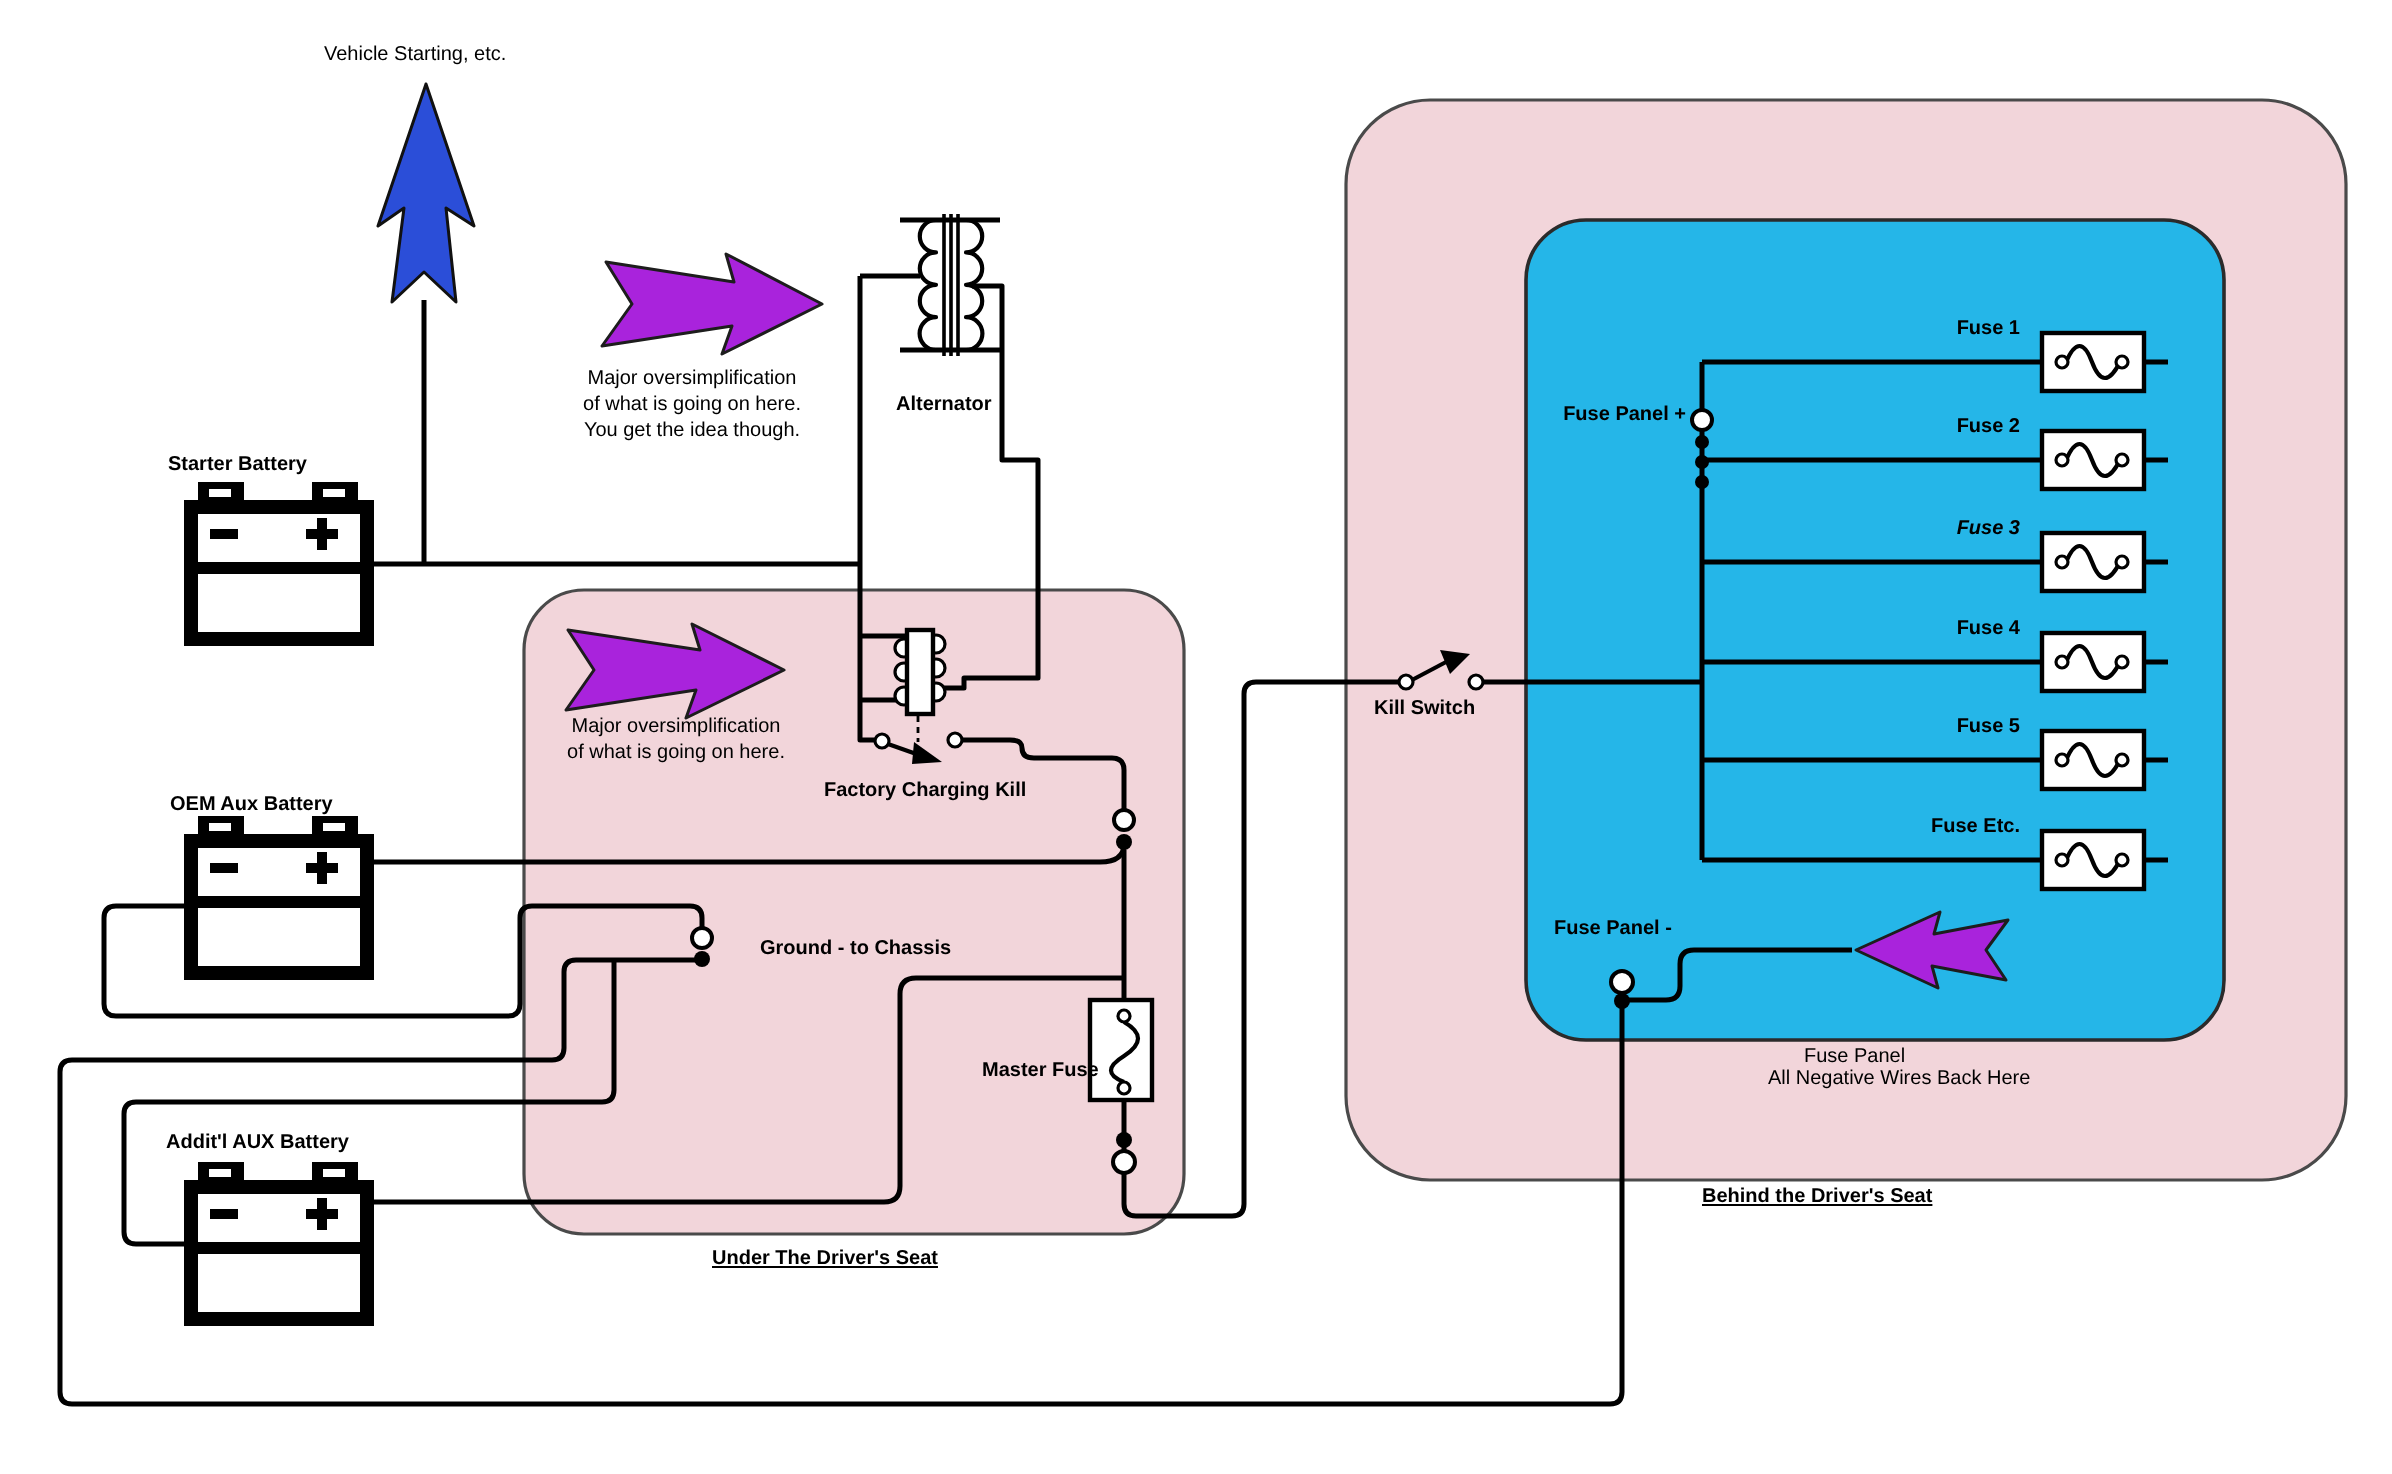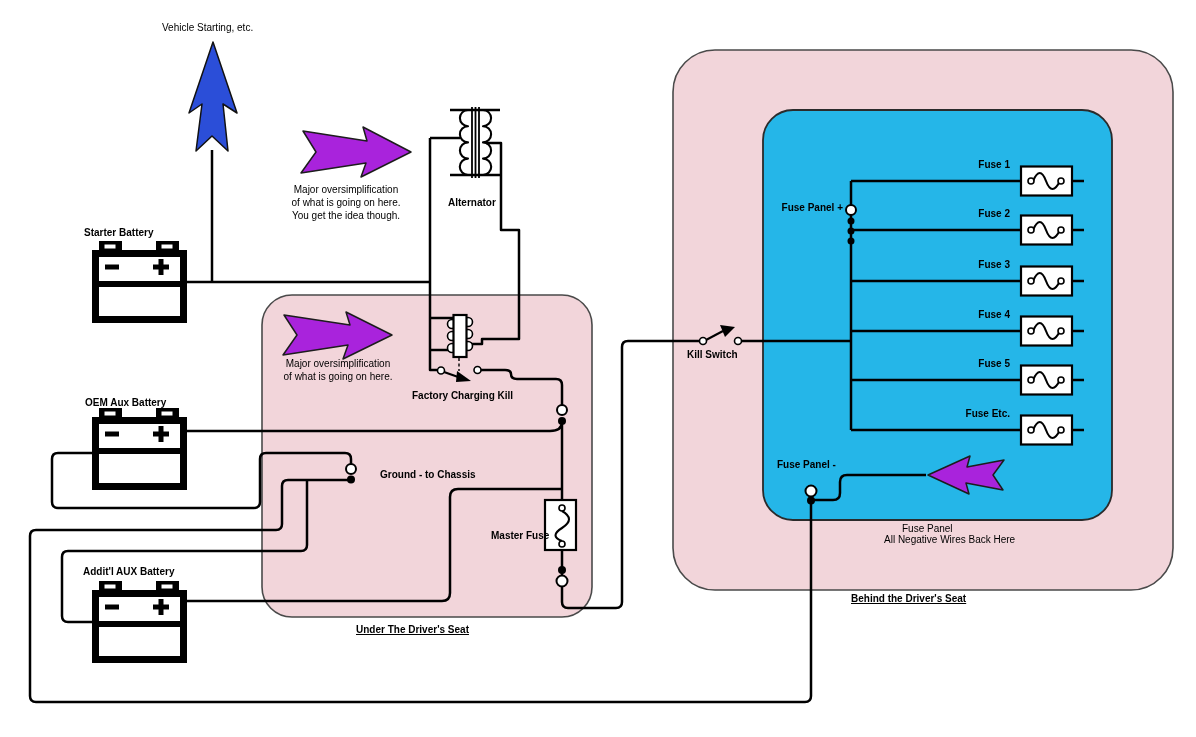--- a/index.html
+++ b/index.html
@@ -209,21 +209,21 @@
 <div class="lbl b" style="left:412px;top:389px;">Factory Charging Kill</div>
 <div class="lbl b" style="left:85px;top:396px;">OEM Aux Battery</div>
 <div class="lbl b" style="left:356px;top:468px;padding-left:24px;">Ground - to Chassis</div>
 <div class="lbl b" style="left:464px;top:529px;margin-left:27px;">Master Fuse</div>
 <div class="lbl b" style="left:83px;top:565px;">Addit'l AUX Battery</div>
 <div class="lbl b u" style="left:356px;top:623px;">Under The Driver's Seat</div>
 <div class="lbl b" style="left:687px;top:348px;">Kill Switch</div>
 <div class="lbl b r" style="left:769px;top:201px;width:74px;">Fuse Panel +</div>
 <div class="lbl b r" style="left:940px;top:158px;width:70px;">Fuse 1</div>
 <div class="lbl b r" style="left:940px;top:207px;width:70px;">Fuse 2</div>
-<div class="lbl b r" style="left:940px;top:258px;width:70px;">Fuse 3</div>
+<div class="lbl b r" style="left:940px;top:258px;width:70px;font-style:italic;">Fuse 3</div>
 <div class="lbl b r" style="left:940px;top:308px;width:70px;">Fuse 4</div>
 <div class="lbl b r" style="left:940px;top:357px;width:70px;">Fuse 5</div>
 <div class="lbl b r" style="left:930px;top:407px;width:80px;">Fuse Etc.</div>
 <div class="lbl b" style="left:777px;top:458px;">Fuse Panel -</div>
 <div class="lbl" style="left:884px;top:492px;margin-top:41px;">All Negative Wires Back Here</div>
 <div class="lbl" style="left:902px;top:522px;">Fuse Panel</div>
 <div class="lbl b u" style="left:851px;top:592px;">Behind the Driver's Seat</div>
 
 </div>
 

